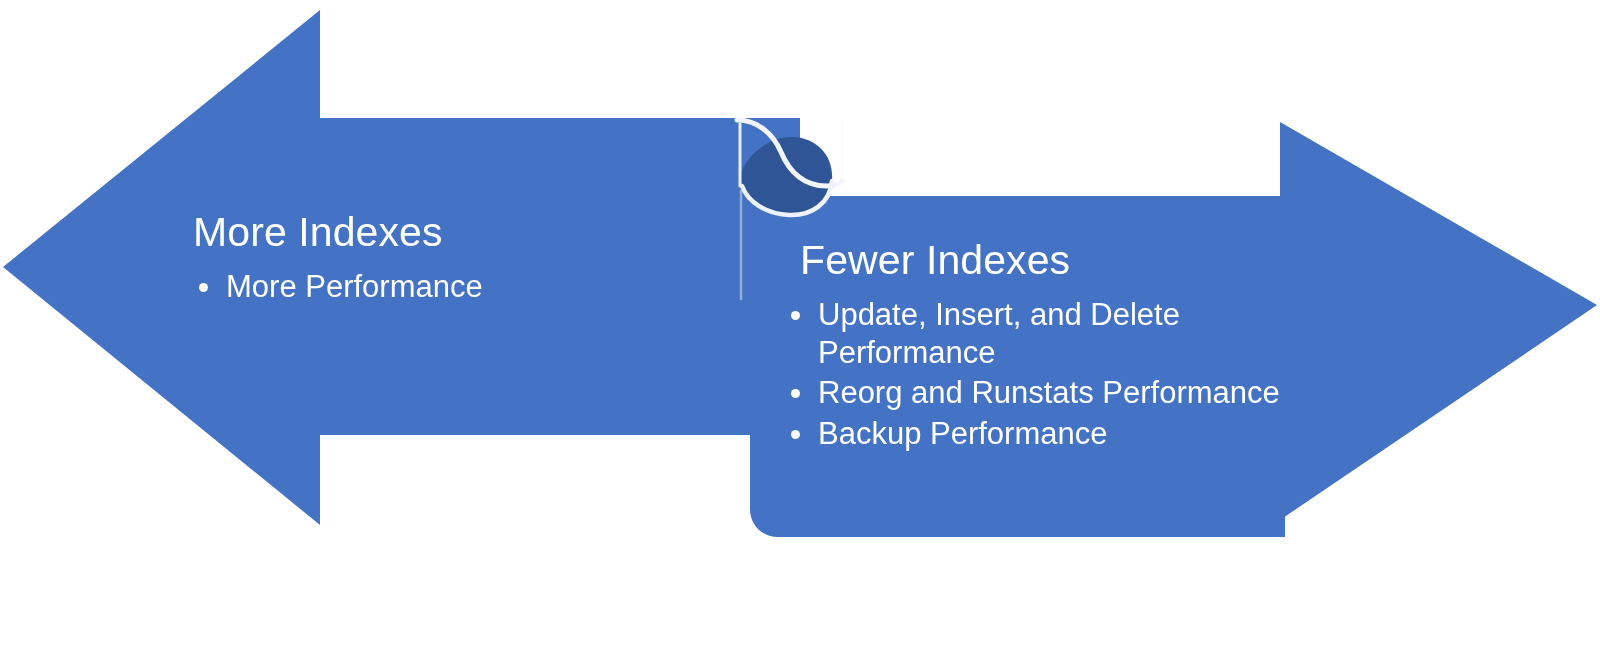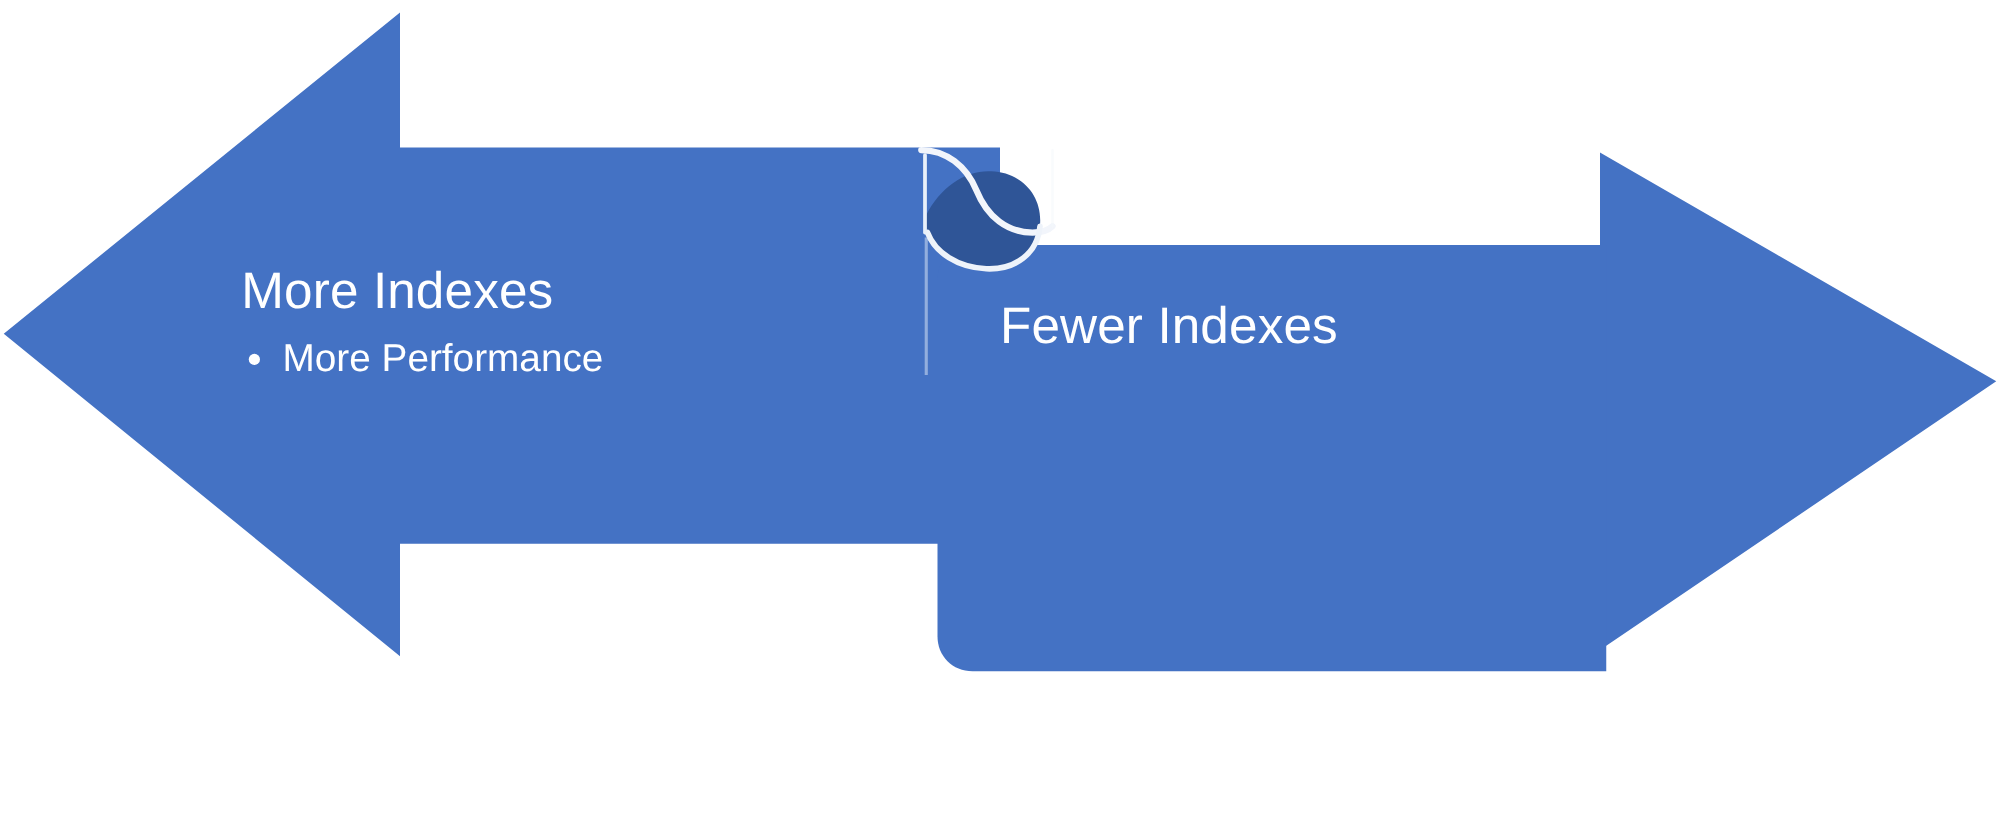--- a/index.html
+++ b/index.html
@@ -129,16 +129,21 @@
 
     <div class="block" id="left-group">
       <div class="heading">More Indexes</div>
       <ul class="bullets">
         <li>More Performance</li>
       </ul>
     </div>
 
     <div class="block" id="right-group">
       <div class="heading">Fewer Indexes</div>
+      <ul class="bullets">
+        <li class="wrap">Update, Insert, and Delete Performance</li>
+        <li>Reorg and Runstats Performance</li>
+        <li>Backup Performance</li>
+      </ul>
     </div>
 
   </div>
 </div>
 
 </body></html>

